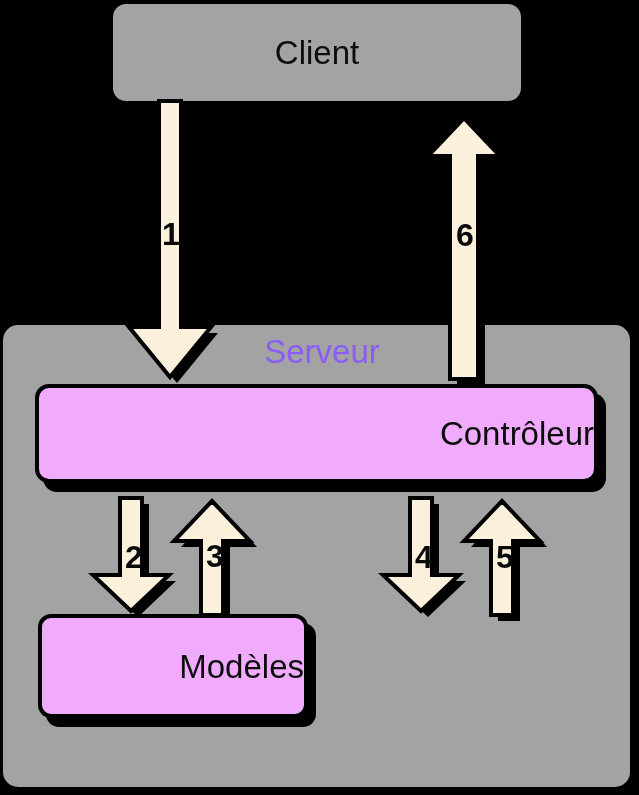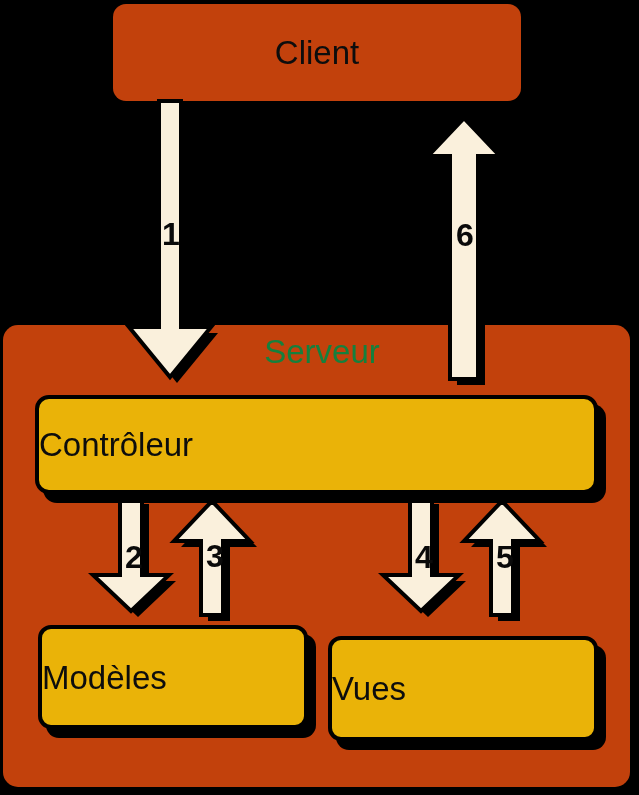--- a/index.html
+++ b/index.html
@@ -13,46 +13,45 @@
     height: 795px;
     background: #000000;
     overflow: hidden;
     font-family: "Liberation Sans", "DejaVu Sans", sans-serif;
     color: #0d0d0d;
   }
   .abs { position: absolute; }
 
   
   .node {
-    background: #c2410c;
+    background: #a3a3a3;
     display: flex;
     align-items: center;
     justify-content: center;
   }
   
   .node-bordered {
-    background: #eab308;
+    background: #f0abfc;
     border: 4px solid #000;
     box-shadow: 8px 9px 0 #000;
     display: flex;
     align-items: center;
-    justify-content: flex-start;
+    justify-content: flex-end;
     box-sizing: border-box;
-    margin-top: 11px;
   }
   .node-label {
     font-size: 33px;
     line-height: 1;
     color: #0d0d0d;
     white-space: nowrap;
   }
   .group-label {
     font-size: 33px;
     line-height: 1;
-    color: #15803d;
+    color: #8b5cf6;
     white-space: nowrap;
     transform: translate(-50%, -50%);
   }
   .arrow-num {
     font-size: 32px;
     font-weight: bold;
     line-height: 1;
     color: #0a0a0a;
     transform: translate(-50%, -50%);
     z-index: 6;
@@ -132,17 +131,14 @@
   </div>
 
   <div class="abs node-bordered controleur-box">
     <span class="node-label">Contrôleur</span>
   </div>
 
   <div class="abs node-bordered modeles-box">
     <span class="node-label">Modèles</span>
   </div>
 
-  <div class="abs node-bordered vues-box">
-    <span class="node-label">Vues</span>
-  </div>
 
 </div>
 
 </body></html>

